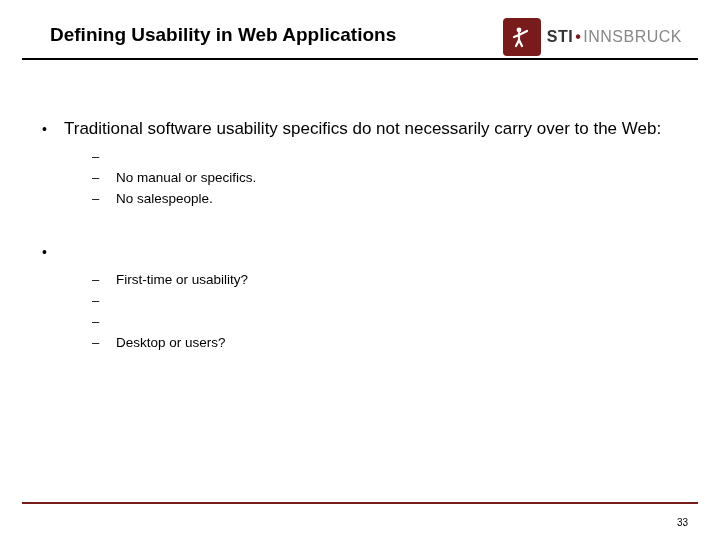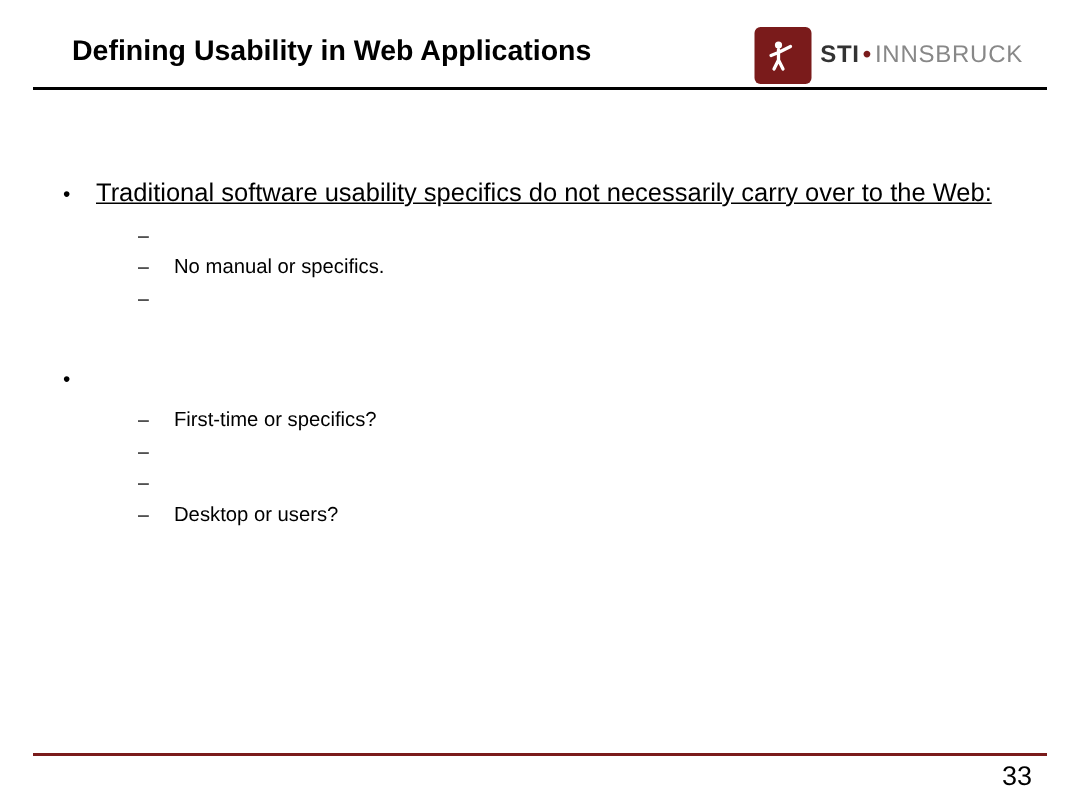--- a/index.html
+++ b/index.html
@@ -1,38 +1,38 @@
 <!DOCTYPE html>
 <html><head>
 <meta charset="utf-8">
 <style>
   * { margin: 0; padding: 0; box-sizing: border-box; }
   html, body { width: 720px; height: 540px; font-family: Arial, Helvetica, sans-serif; background: #fff; color: #000; }
   .slide { position: relative; width: 720px; height: 540px; }
-  .header { position: relative; padding: 24px 38px 0 28px; margin-left: 20px; }
+  .header { position: relative; padding: 24px 38px 0 50px; }
   .title { font-size: 19px; font-weight: bold; color: #000; }
   .logo-block { position: absolute; top: 18px; right: 38px; display: flex; align-items: center; gap: 6px; }
   .logo-box { width: 38px; height: 38px; background: #7a1b1b; border-radius: 4px; display: flex; align-items: center; justify-content: center; }
   .logo-box svg { width: 24px; height: 24px; }
   .brand-text { display: flex; align-items: baseline; font-size: 16px; letter-spacing: 0.5px; }
   .brand-sti { font-weight: bold; color: #333; }
   .brand-dot { color: #7a1b1b; font-weight: bold; margin: 0 2px; }
   .brand-inn { color: #888; }
   .rule-top { margin: 12px 22px 0 22px; height: 2px; background: #000; }
   .content { padding: 58px 42px 0 42px; }
   .b1 { display: flex; align-items: flex-start; margin-bottom: 8px; }
   .b1-bullet { width: 22px; flex: 0 0 22px; font-size: 14px; line-height: 22px; }
-  .b1-text { font-size: 17px; line-height: 22px; text-decoration: underline; }
+  .b1-text { font-size: 17px; line-height: 22px; }
   .sub { margin: 4px 0 0 50px; padding-bottom: 4px; }
   .sub-row { display: flex; align-items: flex-start; margin-bottom: 3px; }
   .sub-dash { width: 24px; flex: 0 0 24px; font-size: 13px; line-height: 18px; }
   .sub-text { font-size: 13.5px; line-height: 18px; }
   .section-gap { height: 26px; }
   .footer-rule { position: absolute; left: 22px; right: 22px; bottom: 36px; height: 2px; background: #7a1b1b; }
-  .page-num { position: absolute; right: 32px; bottom: 12px; font-size: 18px; color: #000; }
+  .page-num { position: absolute; right: 32px; bottom: 12px; font-size: 10px; color: #000; }
 </style>
 </head>
 <body>
 
 <div class="slide">
 
   <div class="header">
     <div class="title">Defining Usability in Web Applications</div>
     <div class="logo-block">
       <div class="logo-box">
@@ -60,32 +60,33 @@
     <div class="sub">
       <div class="sub-row">
         <div class="sub-dash">–</div>
       </div>
       <div class="sub-row">
         <div class="sub-dash">–</div>
         <div class="sub-text">No manual or specifics.</div>
       </div>
       <div class="sub-row">
         <div class="sub-dash">–</div>
+        <div class="sub-text">No salespeople.</div>
       </div>
     </div>
 
     <div class="section-gap"></div>
 
     <div class="b1">
       <div class="b1-bullet">•</div>
     </div>
     <div class="sub">
       <div class="sub-row">
         <div class="sub-dash">–</div>
-        <div class="sub-text">First-time or specifics?</div>
+        <div class="sub-text">First-time or usability?</div>
       </div>
       <div class="sub-row">
         <div class="sub-dash">–</div>
       </div>
       <div class="sub-row">
         <div class="sub-dash">–</div>
       </div>
       <div class="sub-row">
         <div class="sub-dash">–</div>
         <div class="sub-text">Desktop or users?</div>

